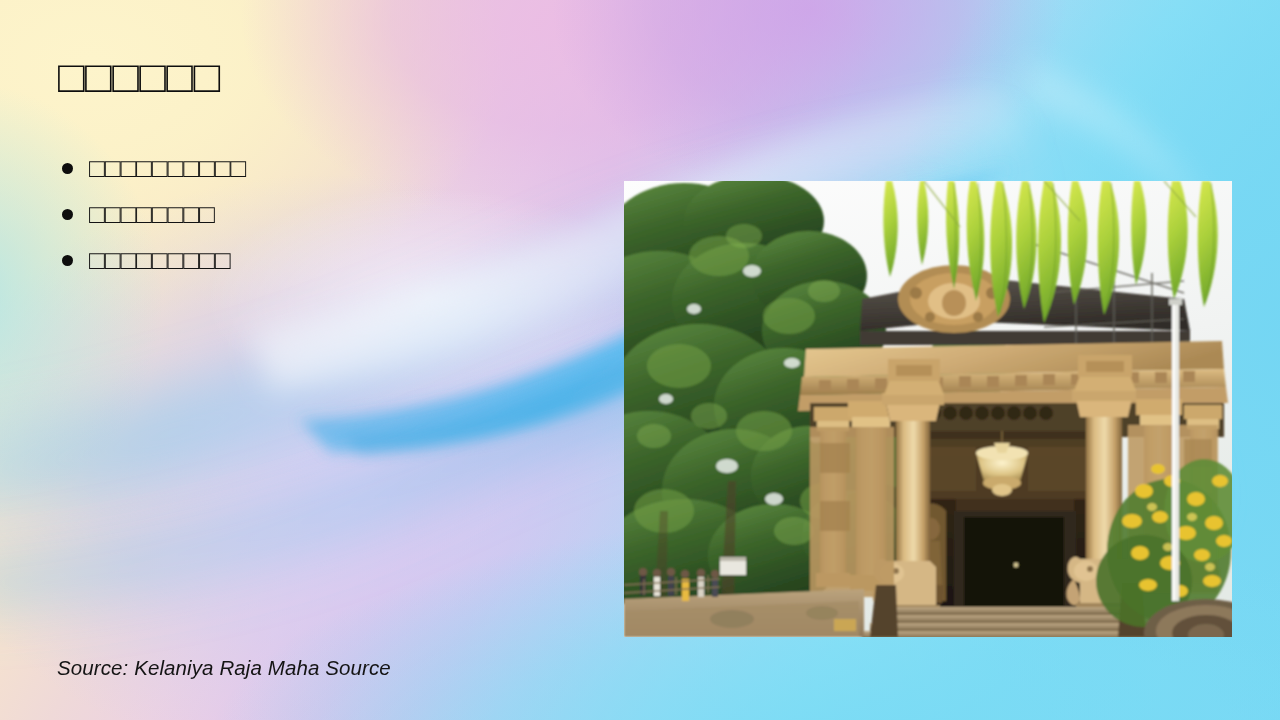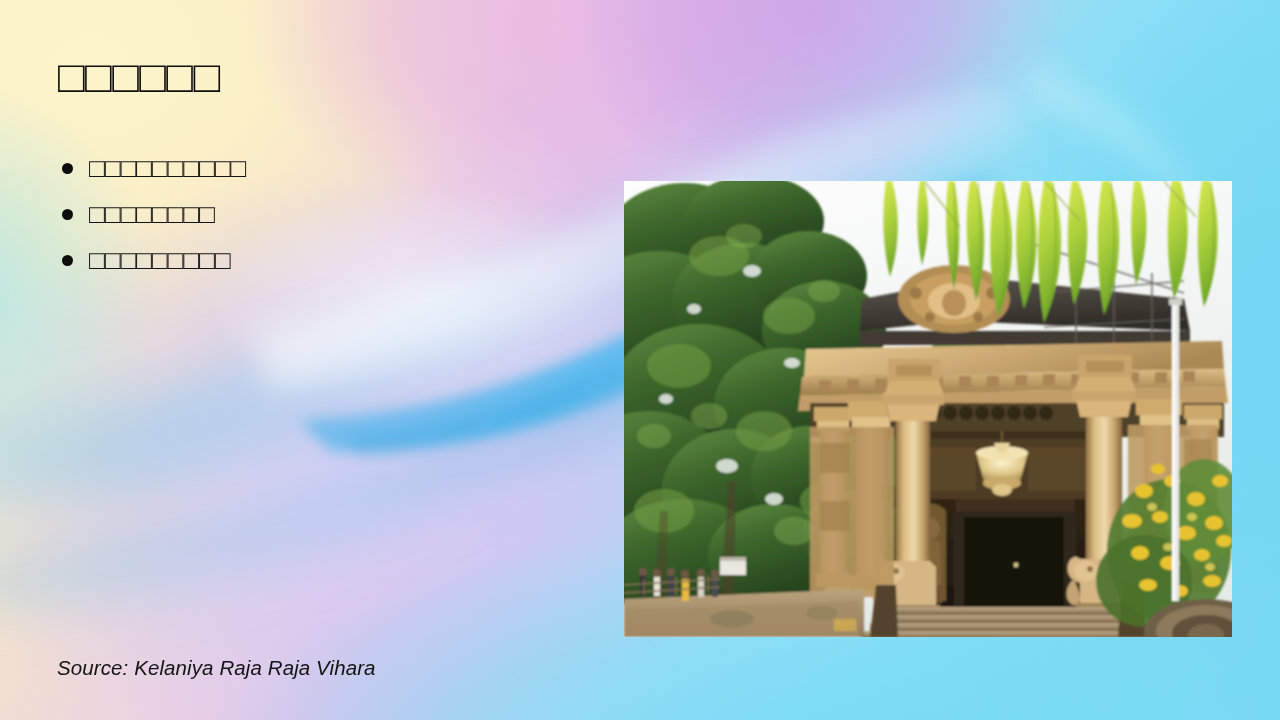--- a/index.html
+++ b/index.html
@@ -661,15 +661,15 @@
           <line x1="420" y1="0" x2="456" y2="40"></line>
           <line x1="540" y1="0" x2="572" y2="36"></line>
         </g>
 
       </g>
 
       <rect x="0" y="0" width="608" height="456" fill="#ffffff" opacity="0.03"></rect>
     </svg>
   </div>
 
-  <div class="source-caption">Source: Kelaniya Raja Raja Vihara</div>
+  <div class="source-caption">Source: Kelaniya Raja Maha Source</div>
 
 </div>
 
 </body></html>

